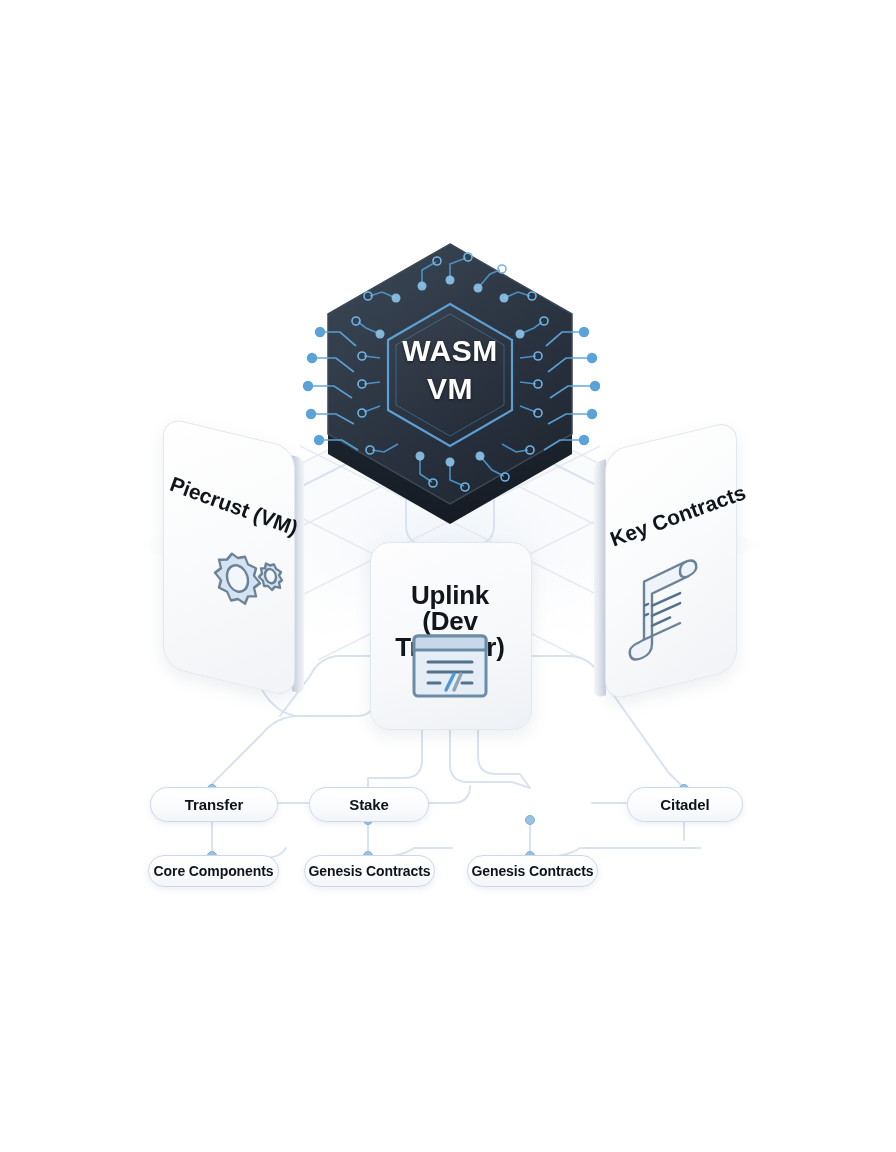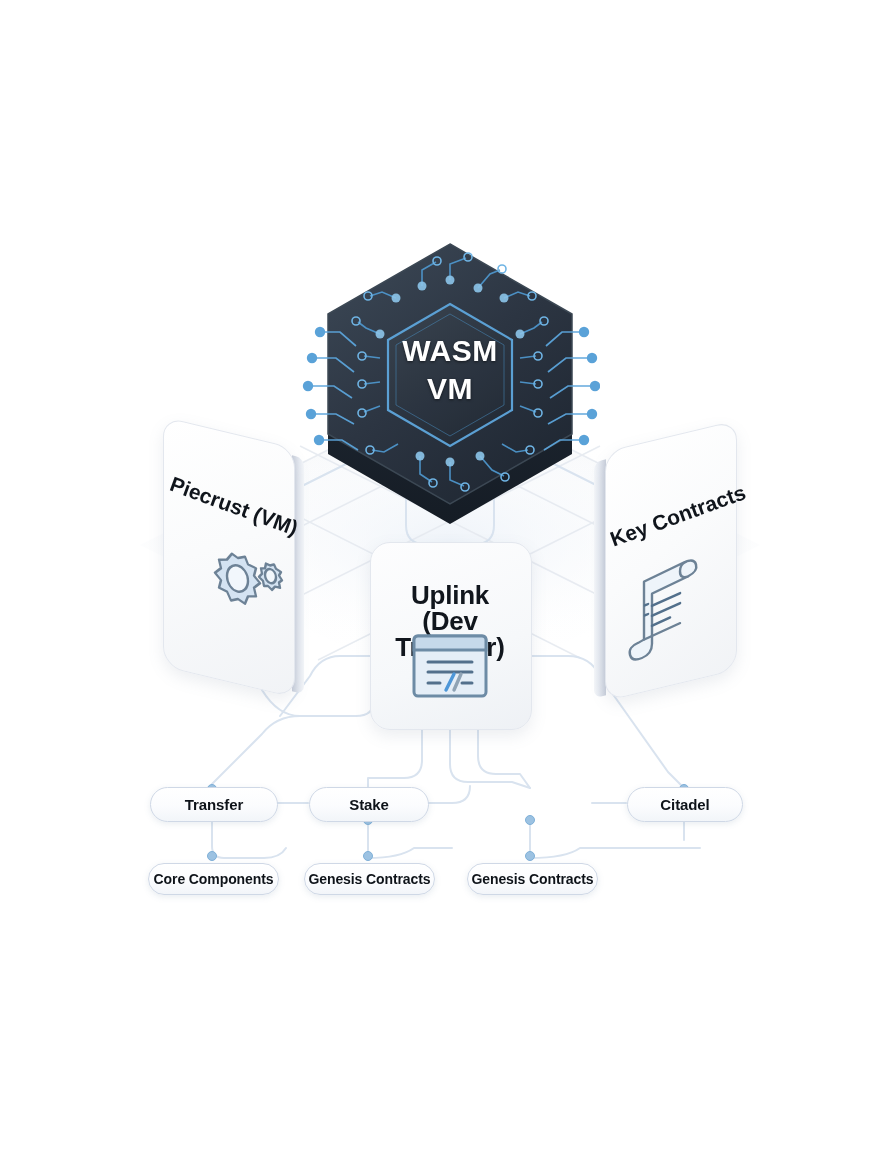--- a/index.html
+++ b/index.html
@@ -159,21 +159,21 @@
     box-shadow: 0 2px 6px rgba(120,140,170,.16);
     display: flex;
     align-items: center;
     justify-content: center;
     color: #0e1319;
     font-weight: 600;
     font-size: 15px;
     letter-spacing: -0.1px;
     white-space: nowrap;
   }
-  .pill.small { font-size: 14px; margin-top: 8px; }
+  .pill.small { font-size: 14px; }
 </style>
 </head>
 <body>
 
 <div id="canvas">
 
   <svg class="layer" viewBox="0 0 896 1152">
     <defs>
       <linearGradient id="floorFade" x1="0" y1="0" x2="0" y2="1">
         <stop offset="0%" stop-color="#f4f6f9" stop-opacity="0.95"></stop>

